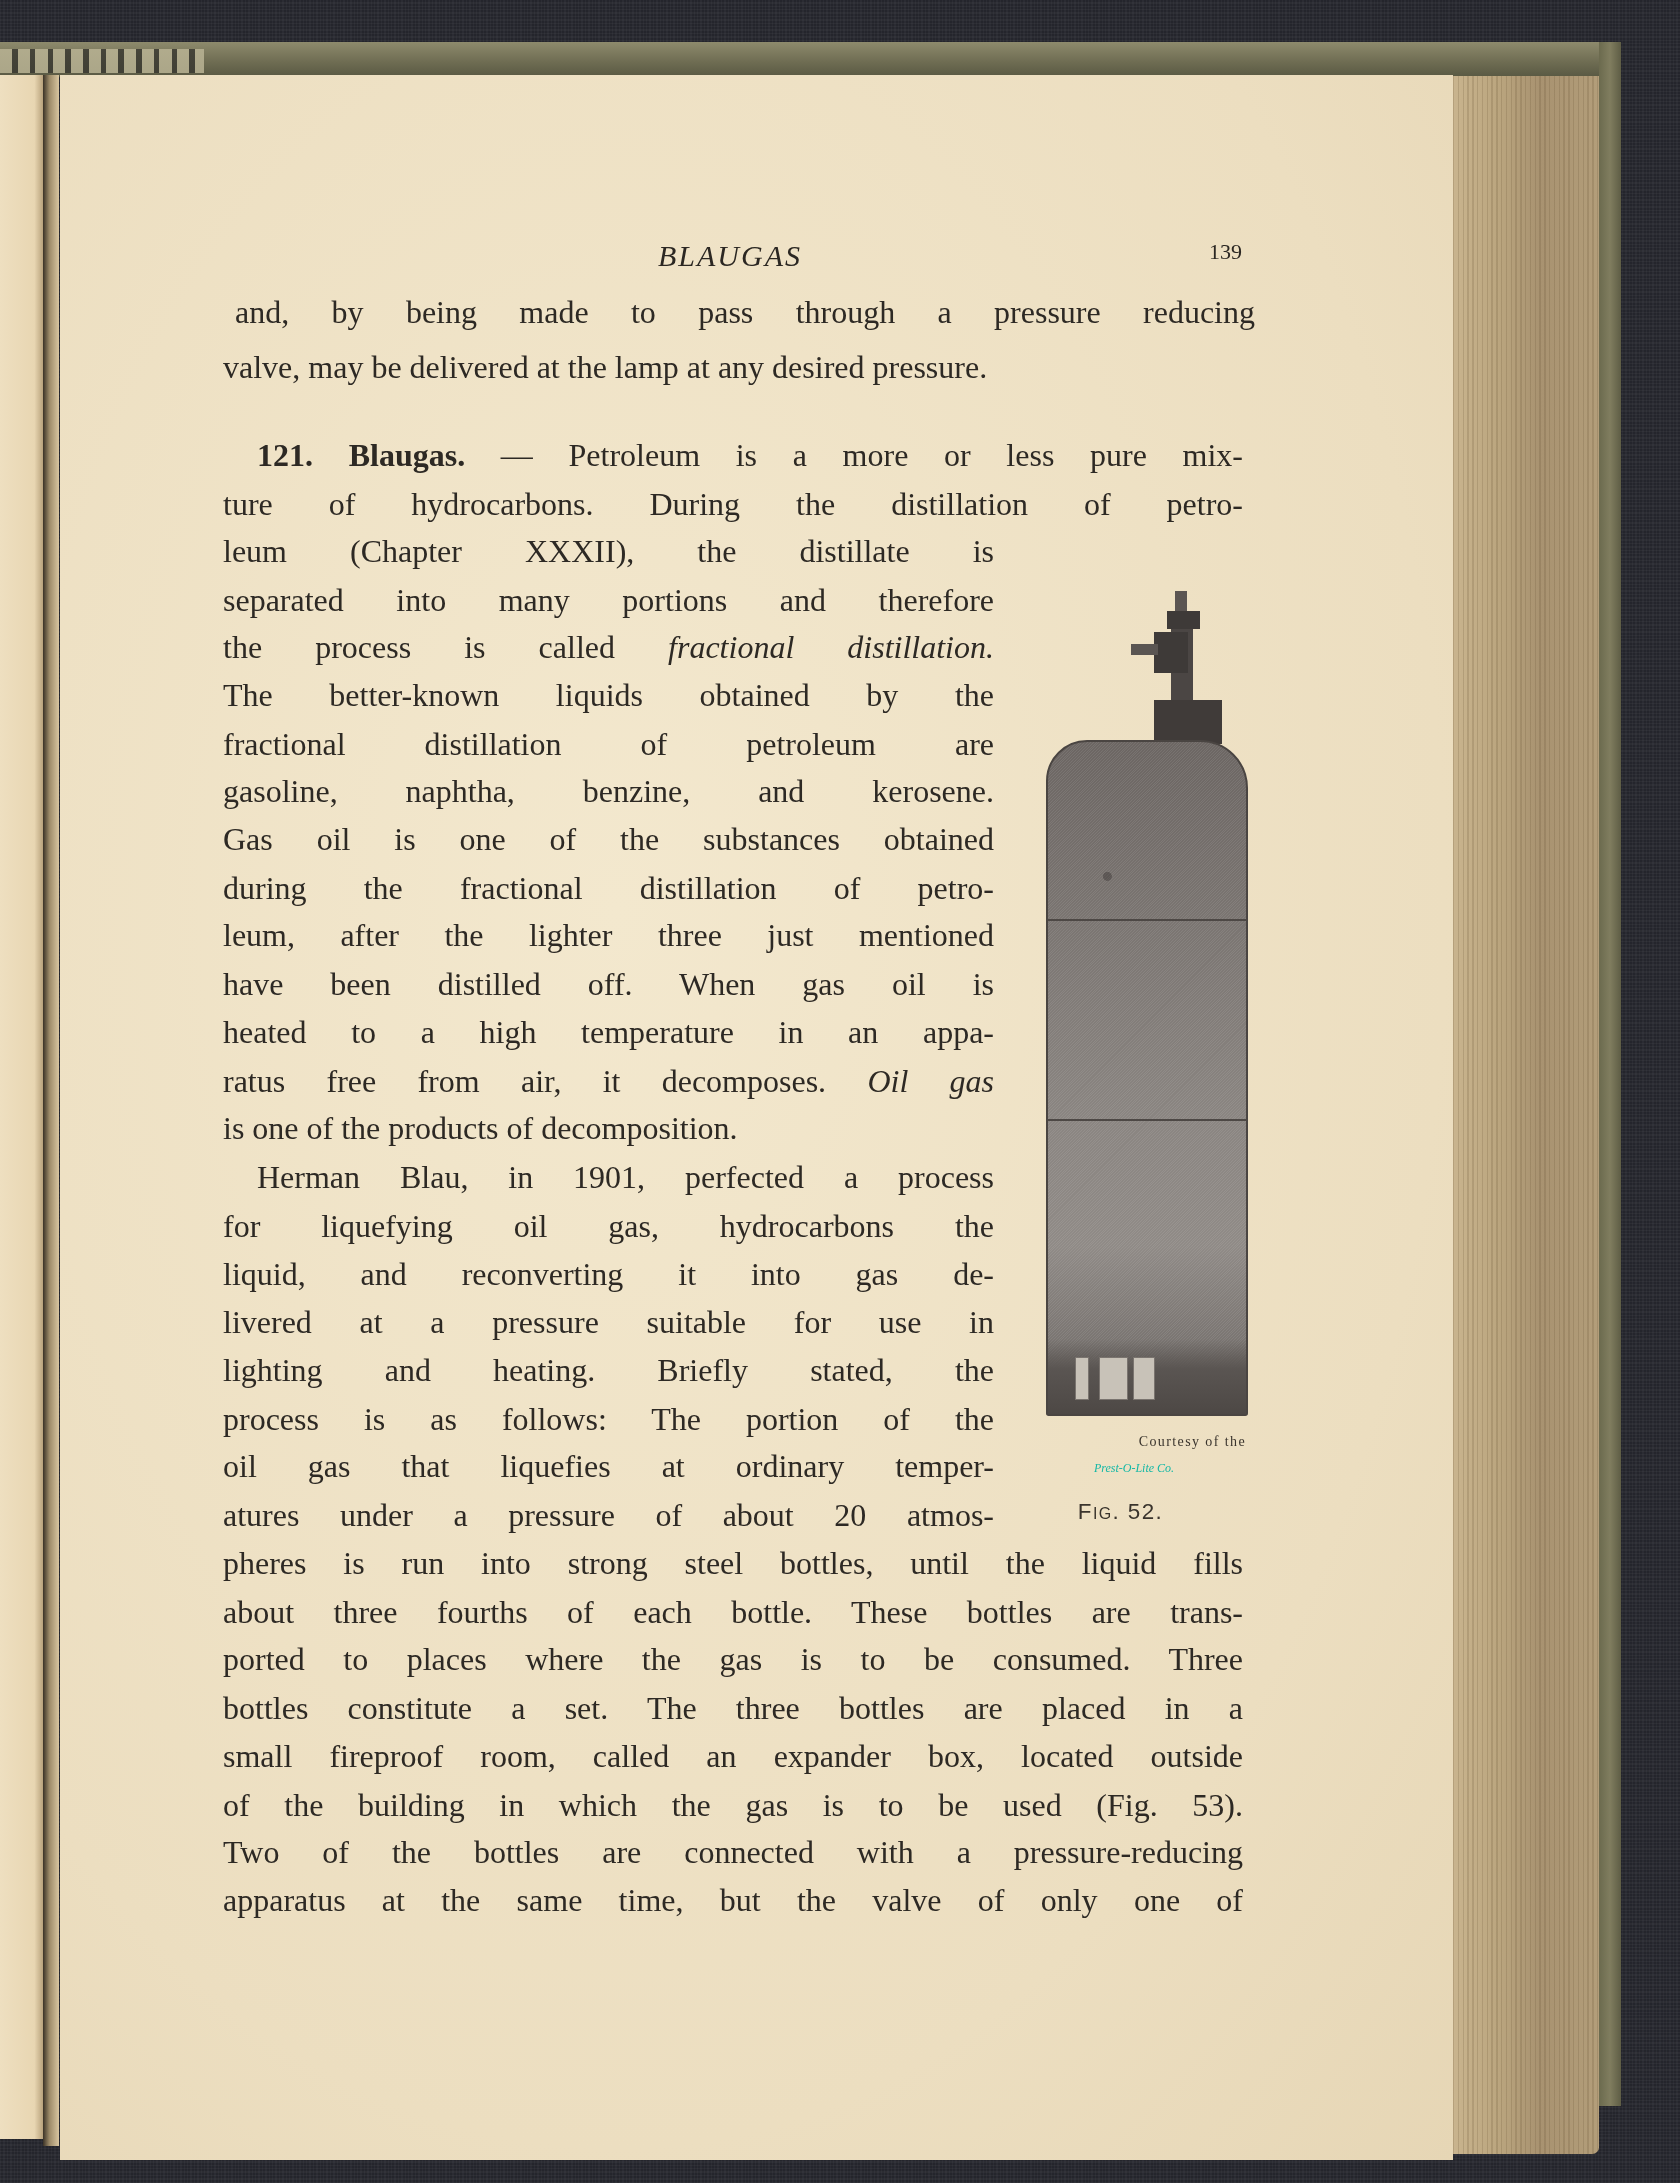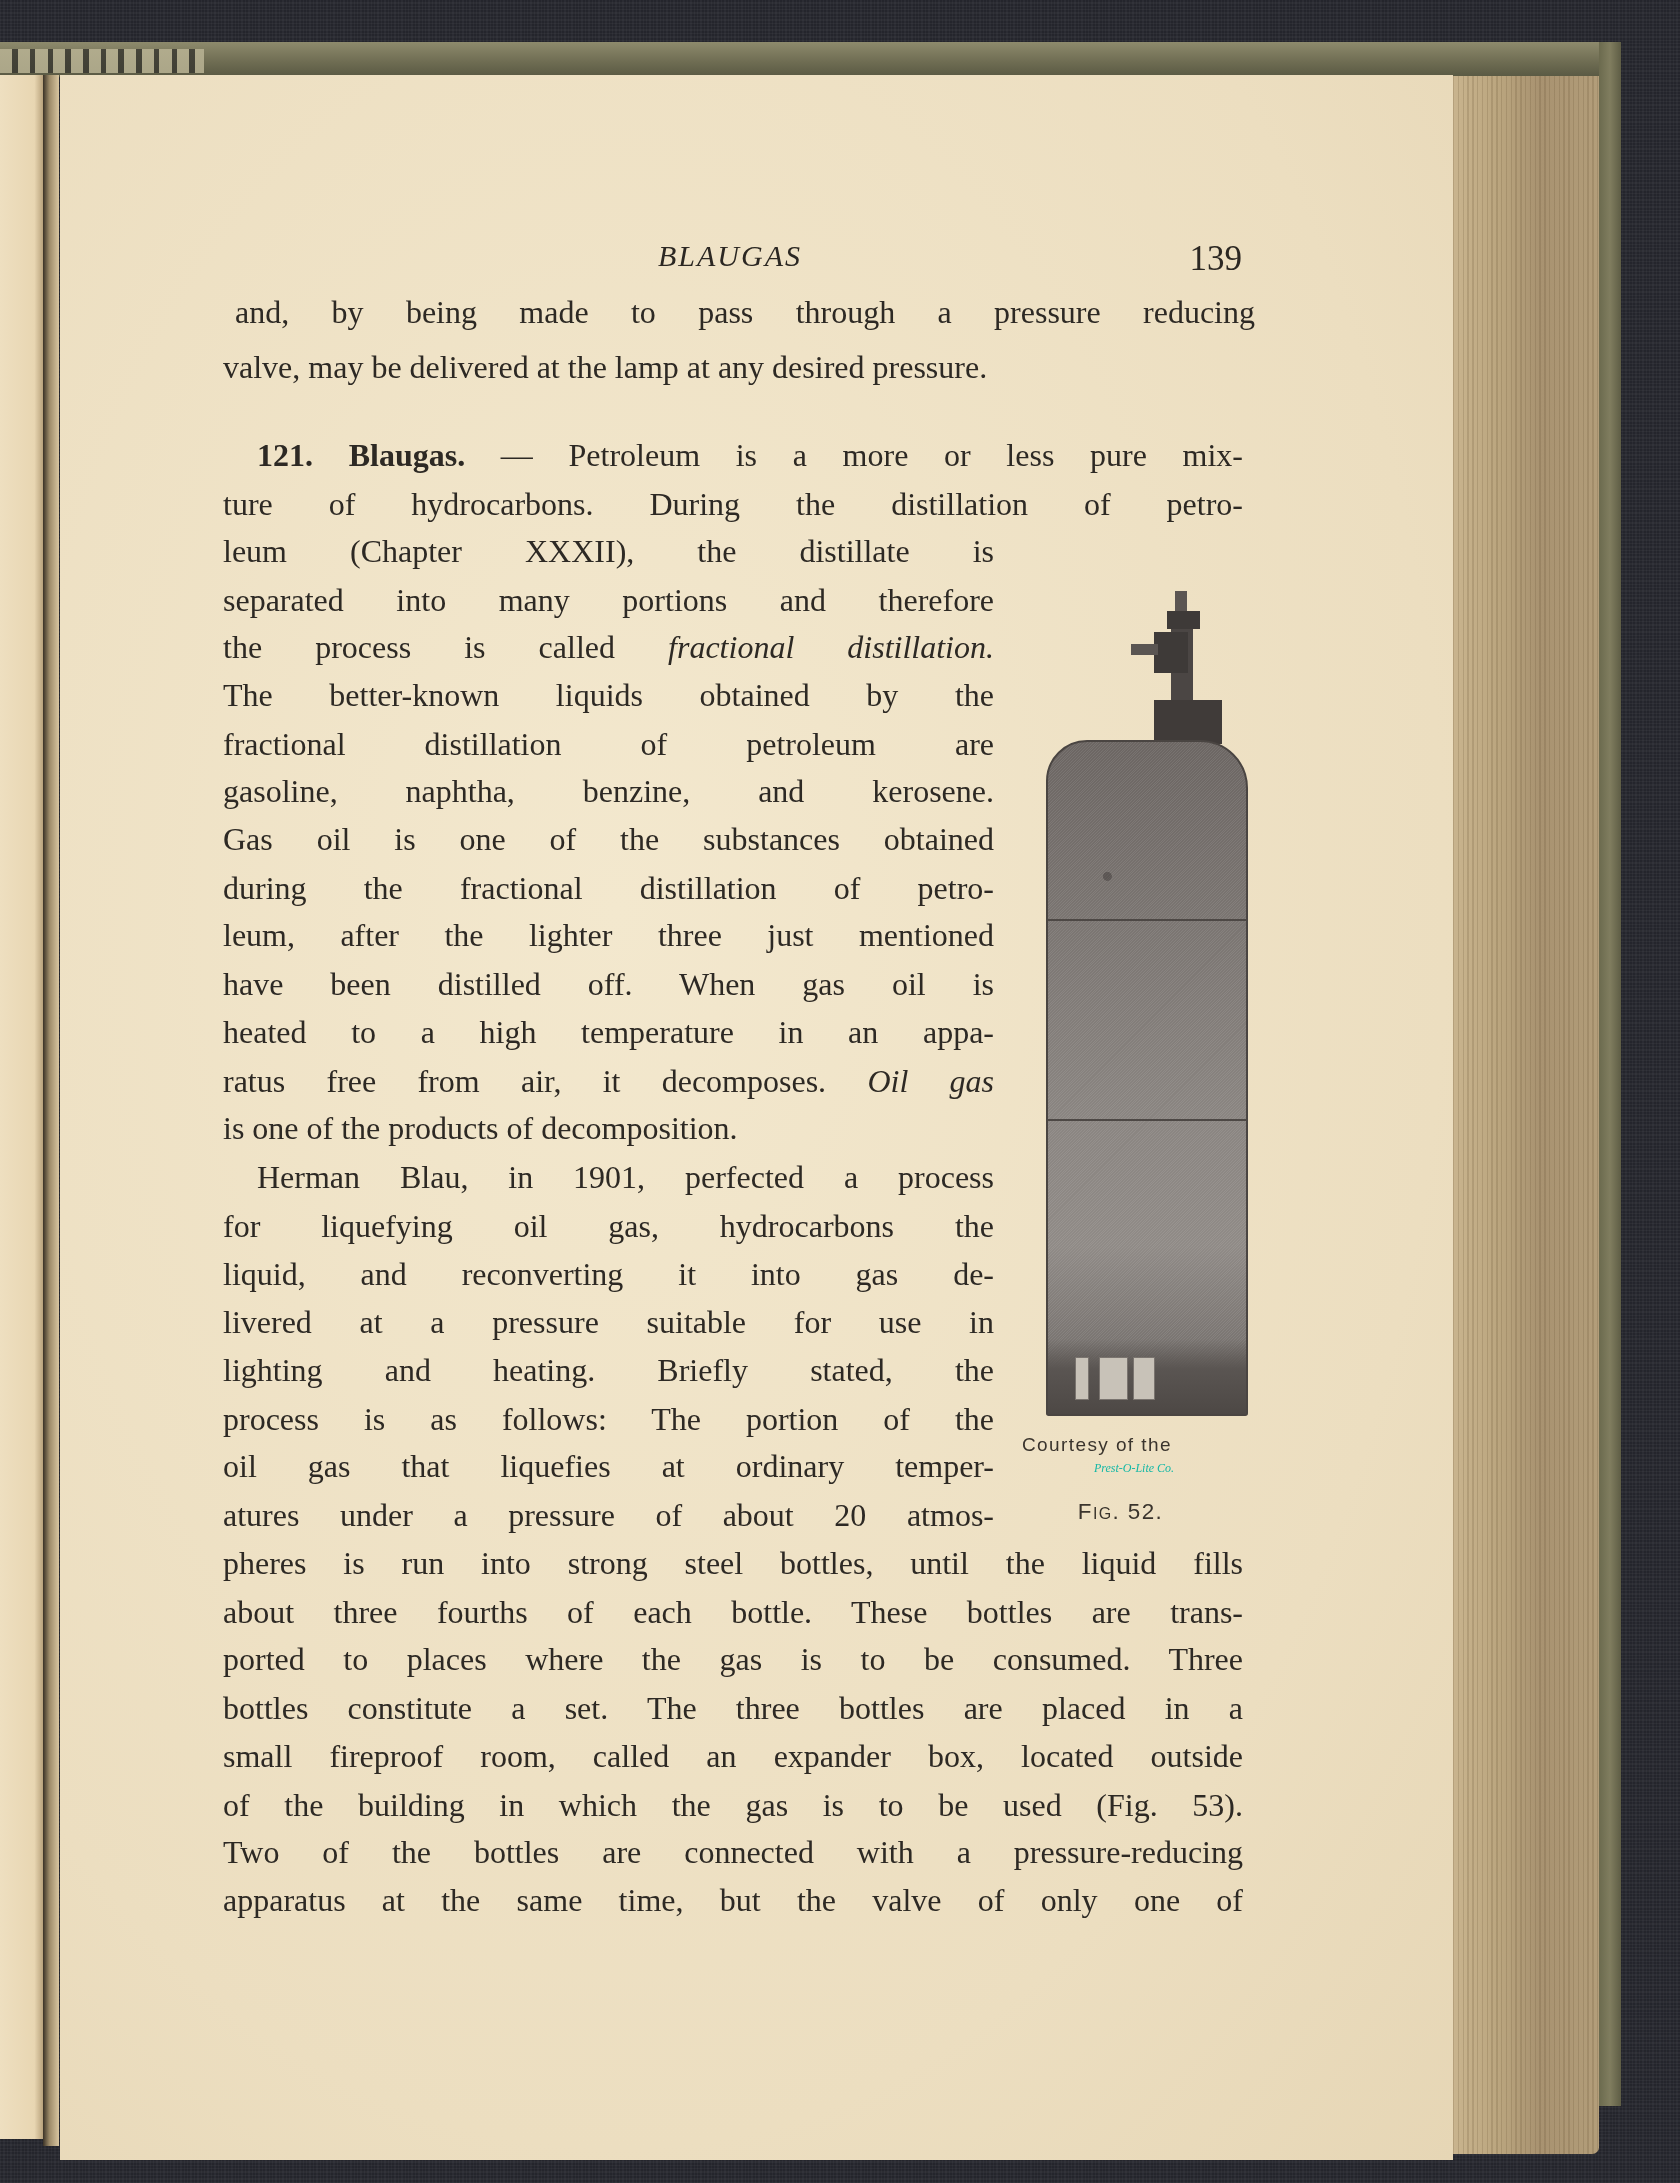--- a/index.html
+++ b/index.html
@@ -51,21 +51,21 @@
   }
   .running-head {
     position: absolute; top: 239px; left: 223px; width: 1019px; height: 41px;
   }
   .running-title {
     position: absolute; left: 435px; top: 0; font-style: italic;
     font-size: 30px; letter-spacing: 2px; color: #2b2722;
     font-family: "Liberation Serif", serif;
   }
   .page-number {
-    position: absolute; right: 0; top: 0; font-size: 35px; color: #2b2722;
+    position: absolute; right: 0; top: 0; font-size: 22px; color: #2b2722;
     font-family: "Liberation Serif", serif;
   }
   .text-block {
     position: absolute; left: 223px; top: 0; width: 1020px;
   }
   .line {
     position: absolute; left: 0; white-space: nowrap;
     font-size: 32px; line-height: 41px; color: #2d2924;
     font-family: "Liberation Serif", "DejaVu Serif", serif;
     text-align: justify; text-align-last: justify;
@@ -95,23 +95,23 @@
     background: linear-gradient(180deg, transparent 0%, #5a5552 40%, #4d4845 100%);
   }
   .bottle-foot { position: absolute; bottom: 13.6px; height: 41px; background: #c8c2b8; border: 1.4px solid #7a746f; }
   .valve-stem { position: absolute; left: 132px; top: 20.4px; width: 22px; height: 129px; background: #4b4644; }
   .valve-tip { position: absolute; left: 136px; top: 0; width: 12.2px; height: 27px; background: #5b5552; }
   .valve-cap { position: absolute; left: 128px; top: 20.4px; width: 33px; height: 17.7px; background: #3e3a38; }
   .valve-body { position: absolute; left: 115px; top: 41px; width: 34px; height: 41px; background: #3e3a38; }
   .valve-handle { position: absolute; left: 92px; top: 53px; width: 27px; height: 11px; background: #5a5552; }
   .valve-collar { position: absolute; left: 115px; top: 109px; width: 68px; height: 44px; background: #403b39; }
   .caption-credit {
-    position: absolute; left: 1022px; top: 1434px; width: 224px; text-align: left;
-    font-size: 19px; letter-spacing: 1.4px; color: #3a342d;
-    font-family: Liberation Sans, sans-serif;
+    position: absolute; left: 1022px; top: 1434px; width: 224px; text-align: right;
+    font-size: 14px; letter-spacing: 1.4px; color: #3a342d;
+    font-family: Liberation Serif, serif;
   }
   .caption-company {
     position: absolute; left: 1022px; top: 1461px; width: 224px; text-align: center;
     font-size: 12px; font-style: italic; color: #14b8a6;
     font-family: "Liberation Serif", serif;
   }
   .caption-fig {
     position: absolute; left: 1022px; top: 1499px; width: 197px; text-align: center;
     font-size: 22.4px; color: #3a342d; font-variant: small-caps; letter-spacing: 1.4px;
     font-family: "Liberation Sans", "DejaVu Sans", sans-serif;

